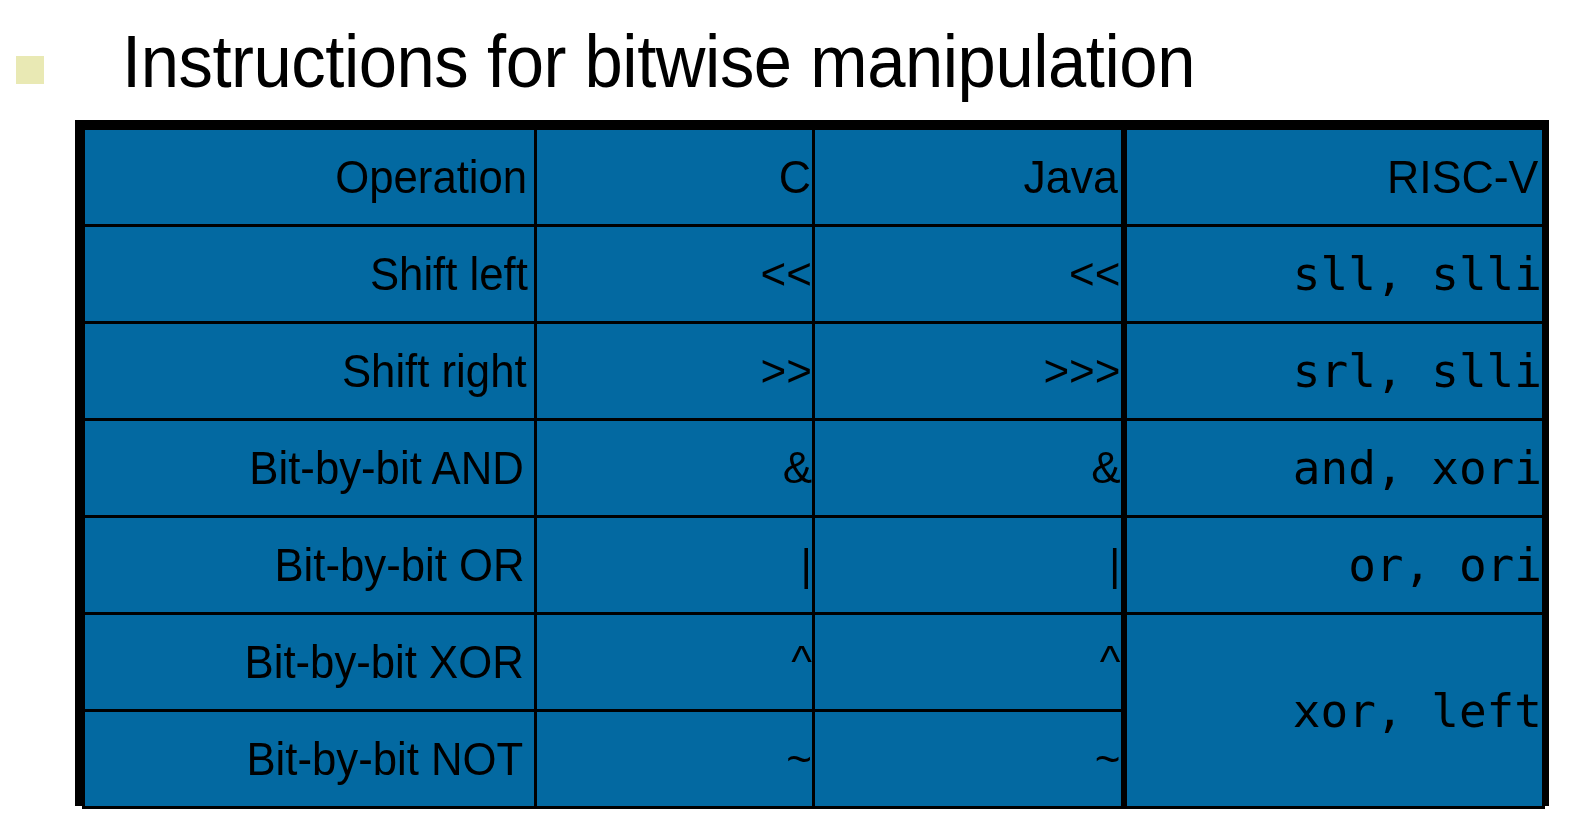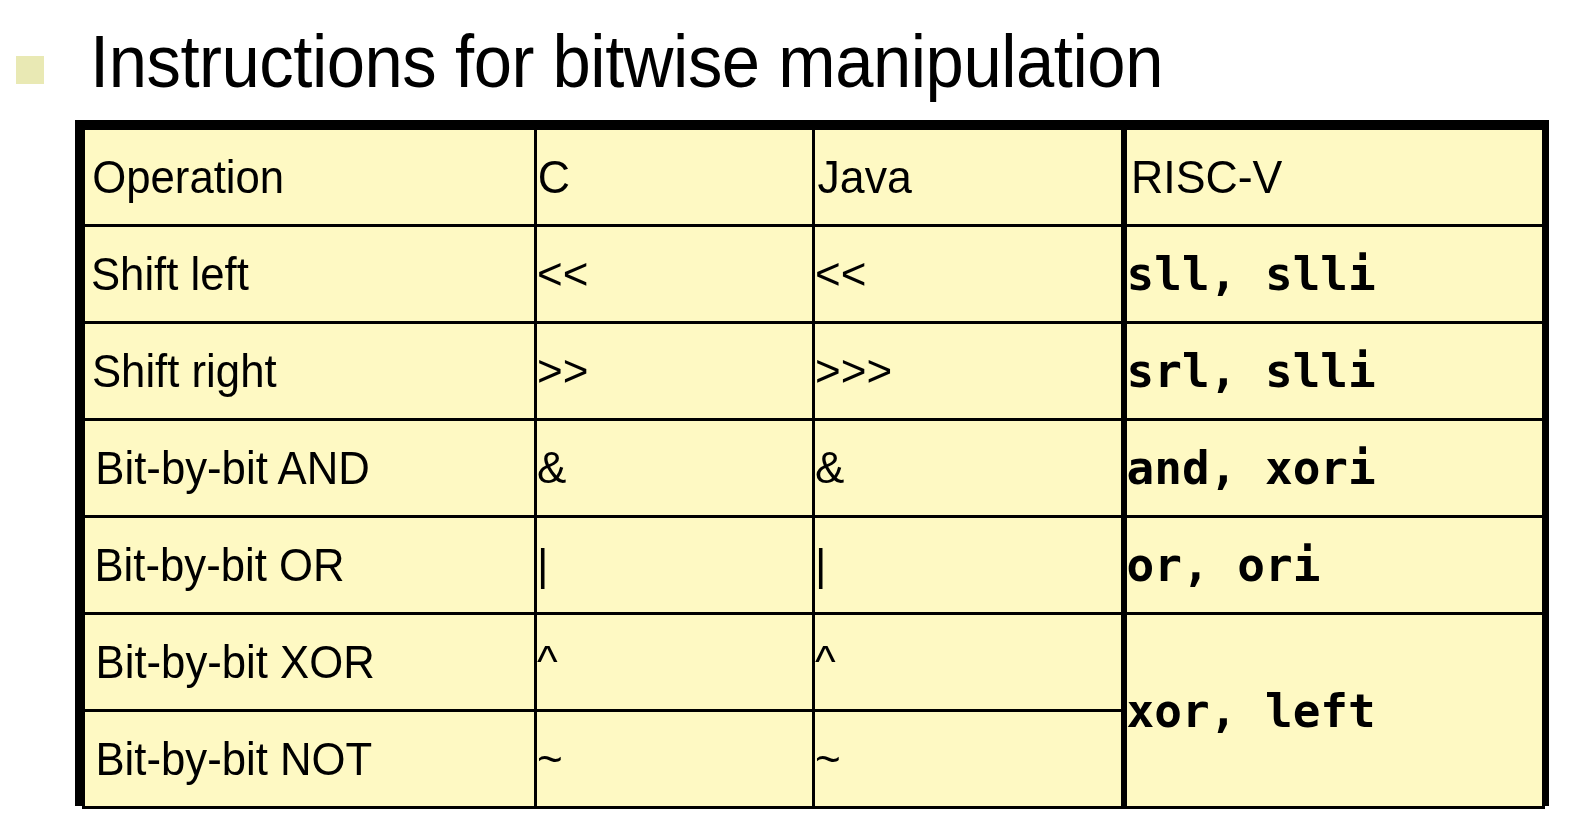--- a/index.html
+++ b/index.html
@@ -24,20 +24,21 @@
 
   
   .title-row {
     position: absolute;
     left: 0px;
     top: 0px;
     width: 1589px;
     height: 118px;
     display: flex;
     align-items: center;
+    gap: 32px;
   }
   .bullet-square {
     width: 28px;
     height: 28px;
     margin-left: 16px;
     margin-top: 22px;
     flex: 0 0 auto;
     background: #E9E9B4;
   }
   .title-text {
@@ -63,24 +64,24 @@
   }
   table.bitops {
     width: 1474px;
     height: 686px;
     border-collapse: collapse;
     table-layout: fixed;
     background: #ffffff;
   }
   table.bitops td {
     border: 3px solid #000000;
-    text-align: left;
+    text-align: right;
     vertical-align: middle;
     padding: 0;
-    background: #fef9c3;
+    background: #0369a1;
   }
   
   table.bitops {
     outline: 0;
   }
   .table-wrap {
     box-sizing: border-box;
     border: 7px solid #000000;
     width: 1474px;
     height: 686px;
@@ -122,21 +123,20 @@
     white-space: nowrap;
     display: inline-block;
   }
   .cell-mono {
     font-family: "DejaVu Sans Mono", monospace;
     font-size: 46px;
     line-height: 50px;
     white-space: pre;
     display: inline-block;
     letter-spacing: 0px;
-    font-weight: bold;
   }
   .row-h { height: 97px; }
 </style>
 </head>
 <body>
 
 <div class="slide">
 
   <div class="title-row">
     <div class="bullet-square" style="background: rgb(233, 233, 180);"></div>

